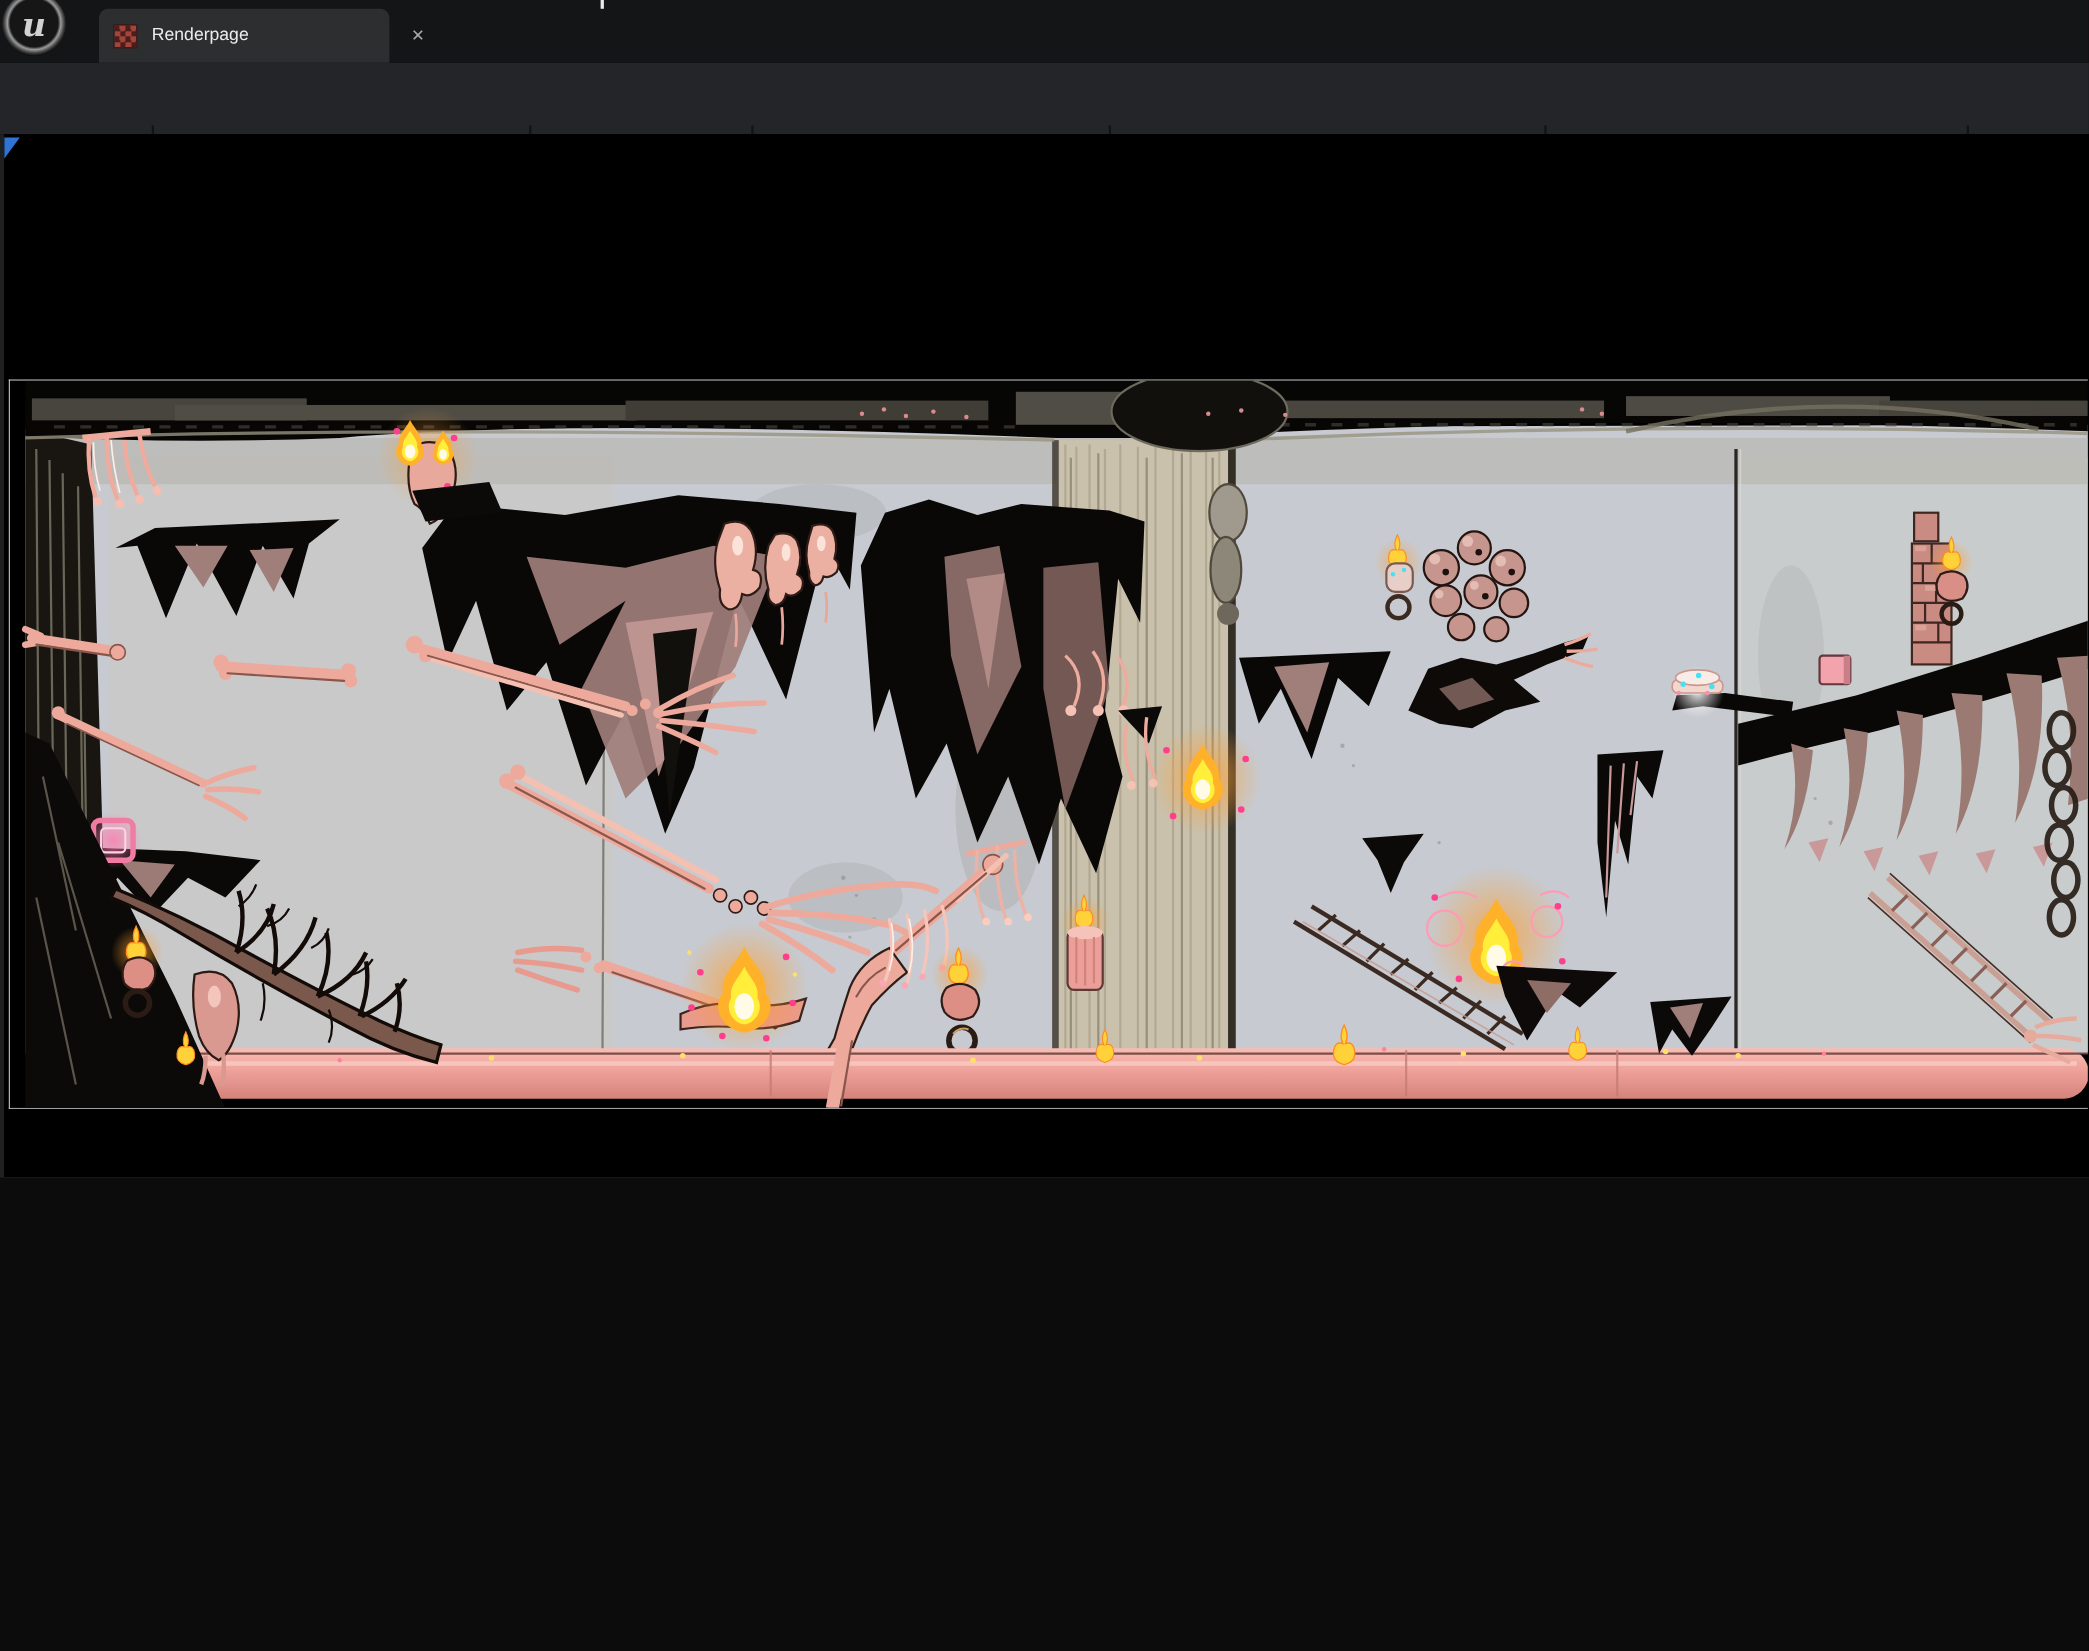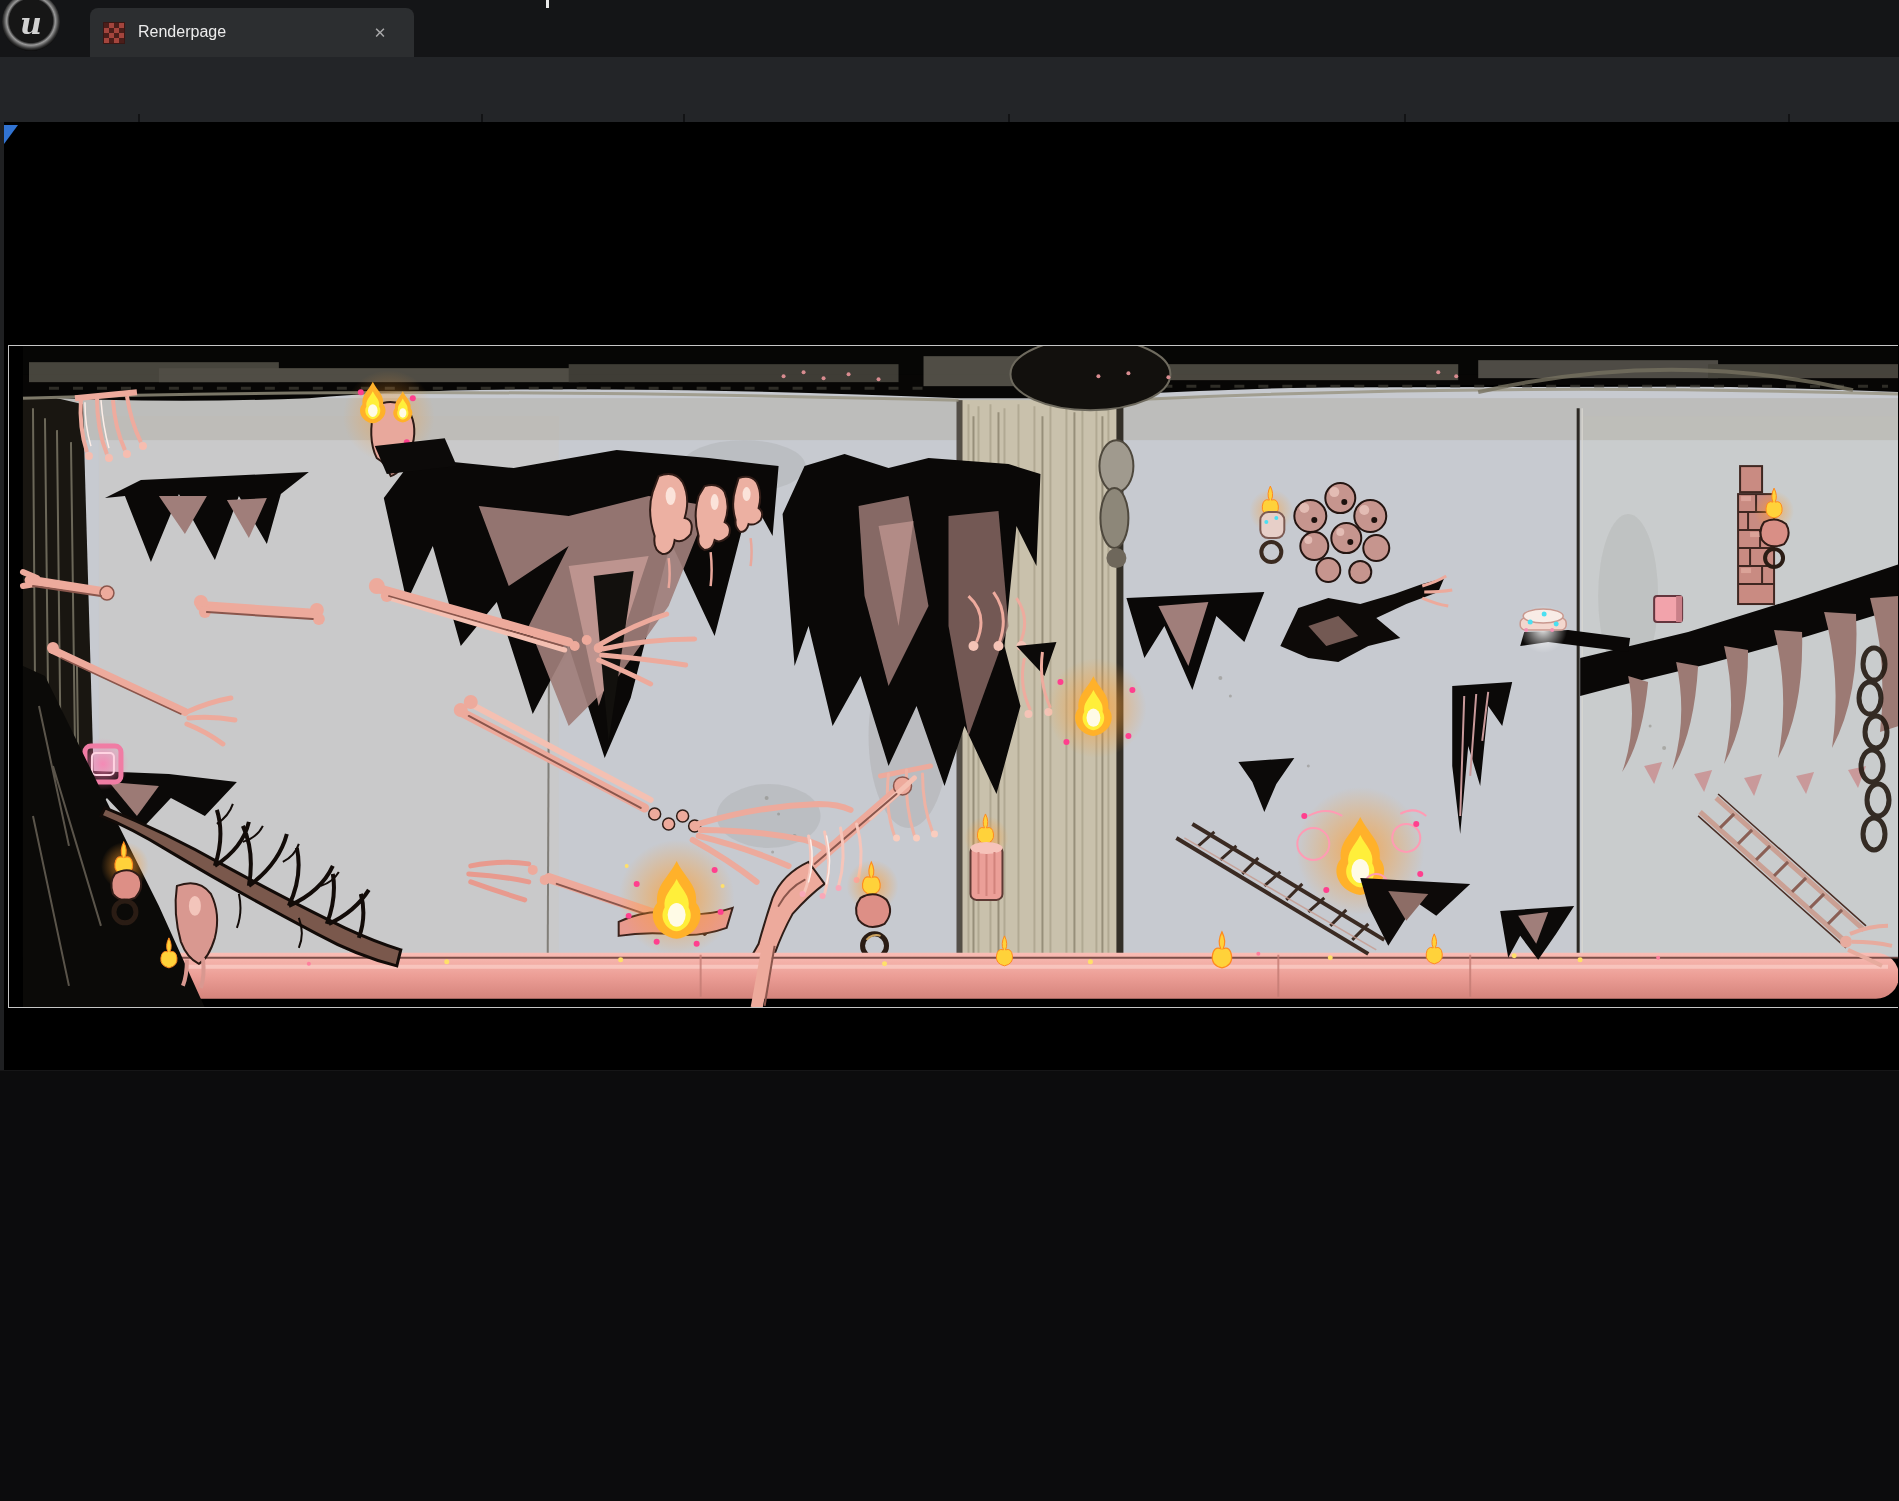--- a/index.html
+++ b/index.html
@@ -7,21 +7,21 @@
               font-family:"Liberation Sans", sans-serif; }
   .abs { position:absolute; }
 
   
   #tabstrip { left:0; top:0; width:1899px; height:57px; background:#141517; }
   #ue-logo { left:2px; top:-7px; width:58px; height:58px; border-radius:50%;
              background:radial-gradient(circle at 50% 48%, #161616 0 52%, #9a9a9a 58%, #3a3a3a 66%, #090909 72%);
              color:#d2d2d2; font-family:"DejaVu Serif", serif; font-style:italic; font-weight:bold;
              font-size:30px; text-align:center; line-height:62px; }
   #white-tick { left:546px; top:0; width:3px; height:8px; background:#e9e9e9; }
-  #tab { left:90px; top:8px; width:324px; height:49px; background:#2c2e30;
+  #tab { left:90px; top:8px; width:264px; height:49px; background:#2c2e30;
          border-radius:8px 8px 0 0; }
   #tab-icon { left:14px; top:15px; width:20px; height:20px;
               background:repeating-conic-gradient(#a4453d 0 25%, #4c1e1a 0 50%) 0 0/10px 10px;
               outline:1px solid #3a1714; }
   #tab-title { left:48px; top:15px; color:#ececec; font-size:16px; }
   #tab-close { left:278px; top:13px; width:24px; height:24px; color:#a9a9aa; font-size:15px;
                text-align:center; line-height:24px; cursor:pointer; }
 
   #toolbar { left:0; top:57px; width:1899px; height:65px; background:#232528; }
   .sep { top:57px; width:2px; height:65px; background:#121315; }

